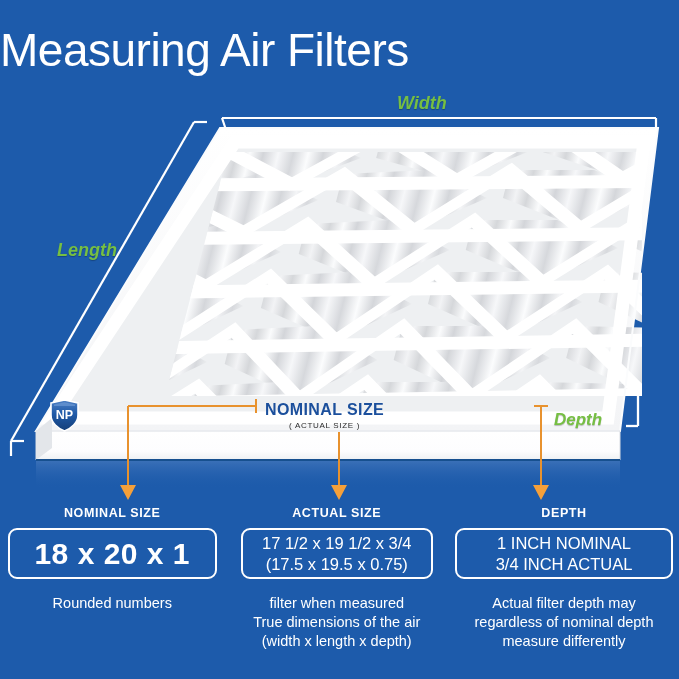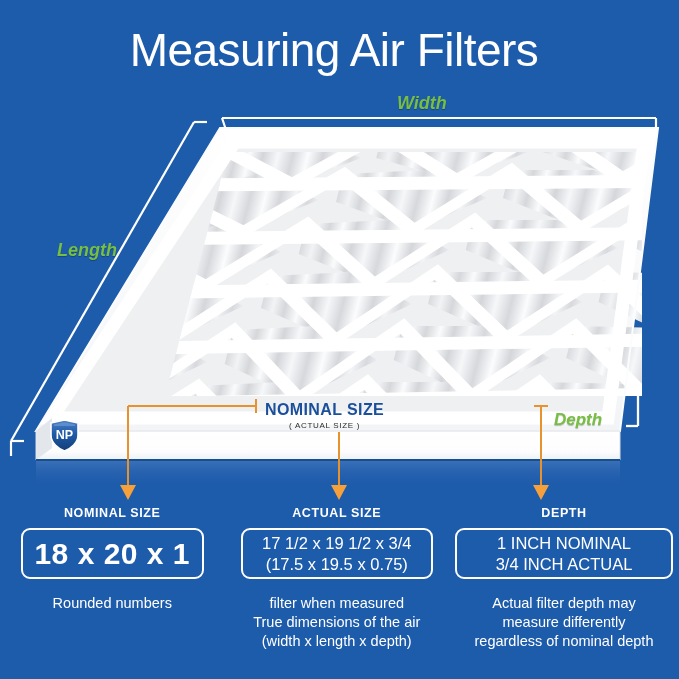--- a/index.html
+++ b/index.html
@@ -17,23 +17,22 @@
     width: 679px;
     height: 679px;
     background: #1d5bab;
     overflow: hidden;
   }
 
   
   #title {
     position: absolute;
     top: 22px;
-    left: 16px;
+    left: 0;
     width: 636px;
-    text-align: center;
     color: #ffffff;
     font-size: 46px;
     font-weight: 400;
     letter-spacing: -0.5px;
     line-height: 56px;
     white-space: nowrap;
   }
 
   
   #illustration {
@@ -80,21 +79,21 @@
     font-size: 8px;
     letter-spacing: 0.7px;
     line-height: 11px;
     display: block;
     margin-top: 1px;
   }
 
   
   #brand-badge {
     position: absolute;
-    top: 419px;
+    top: 399px;
     left: 49px;
     width: 31px;
     height: 33px;
   }
 
   
   #cards {
     position: absolute;
     top: 505px;
     left: 0;
@@ -122,21 +121,21 @@
     display: flex;
     align-items: center;
     justify-content: center;
     margin: 0 auto;
     padding: 4px 6px;
   }
   .card-box .box-line { display: block; white-space: nowrap; }
 
   
   #card-nominal .card-box {
-    width: 183px;
+    width: 209px;
     height: 51px;
     align-items: center;
   }
   #card-nominal .box-line {
     font-size: 30px;
     font-weight: bold;
     letter-spacing: 0.5px;
     line-height: 34px;
   }
 
@@ -396,19 +395,19 @@
     </div>
 
     <div class="card" id="card-depth">
       <div class="card-title">DEPTH</div>
       <div class="card-box">
         <span class="box-line">1 INCH NOMINAL</span>
         <span class="box-line">3/4 INCH ACTUAL</span>
       </div>
       <div class="card-desc">
         <span>Actual filter depth may</span>
+        <span>regardless of nominal depth</span>
         <span>measure differently</span>
-        <span>regardless of nominal depth</span>
       </div>
     </div>
 
   </div>
 </div>
 
 </body></html>

